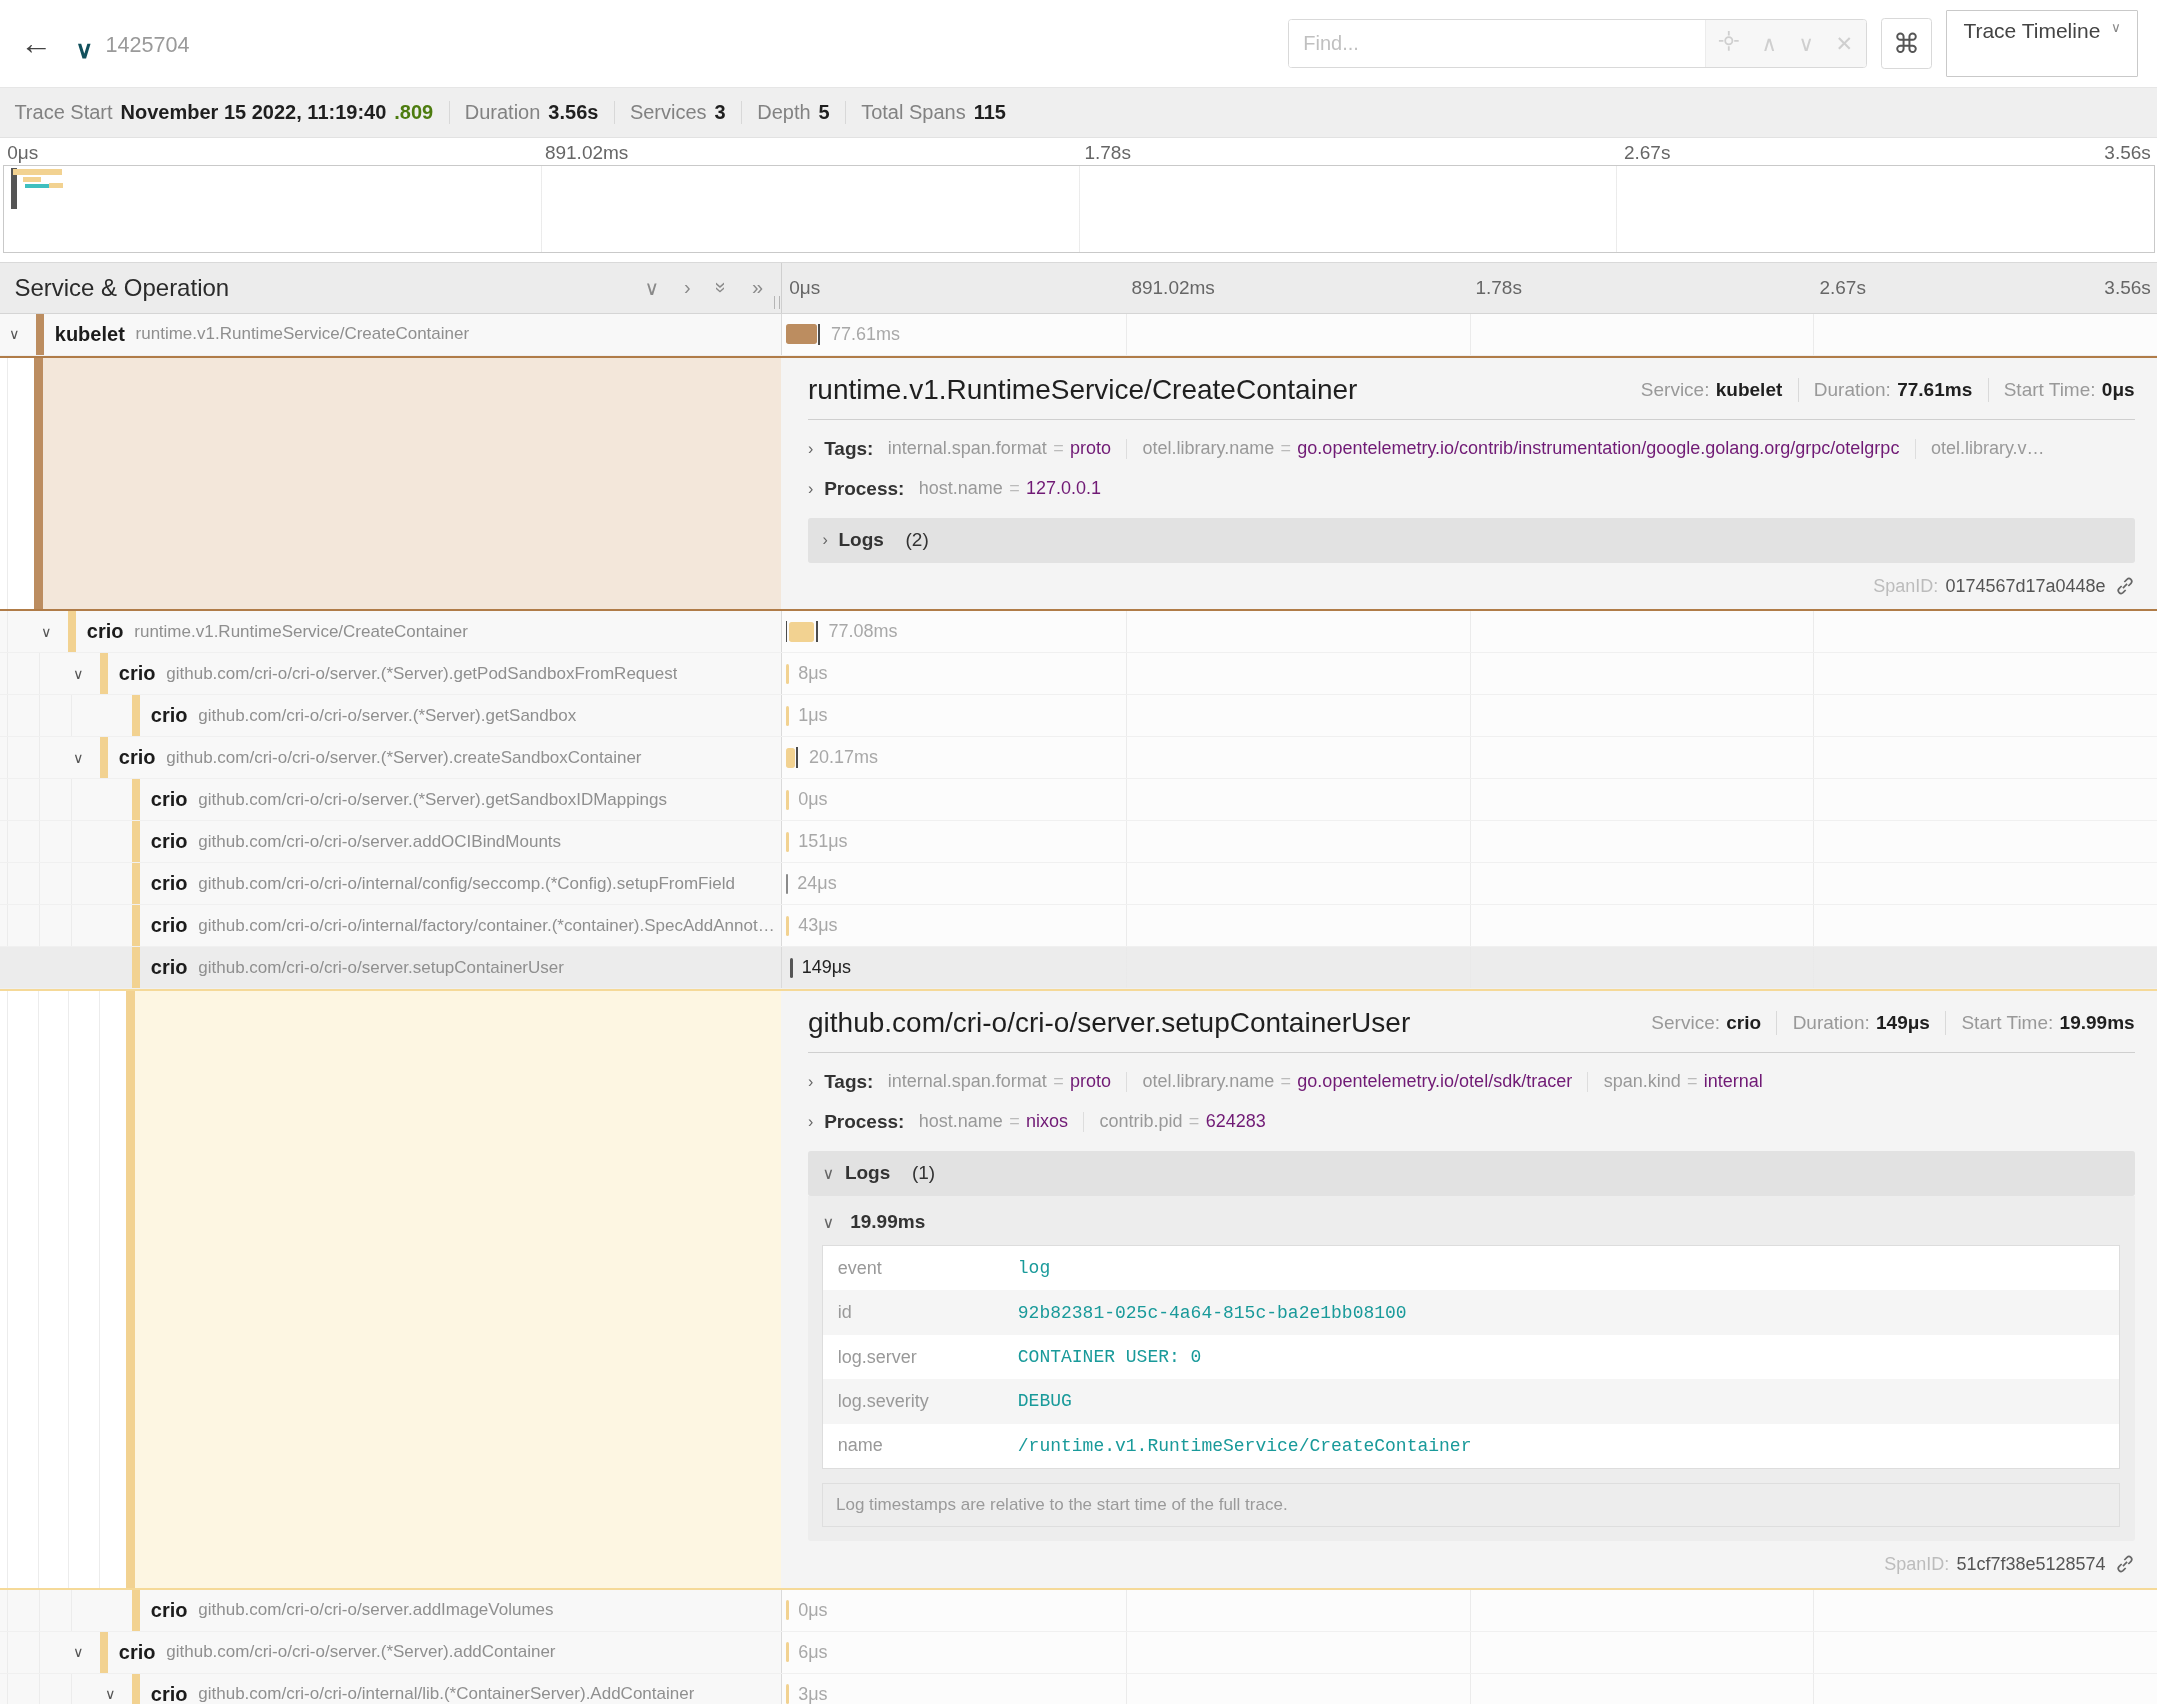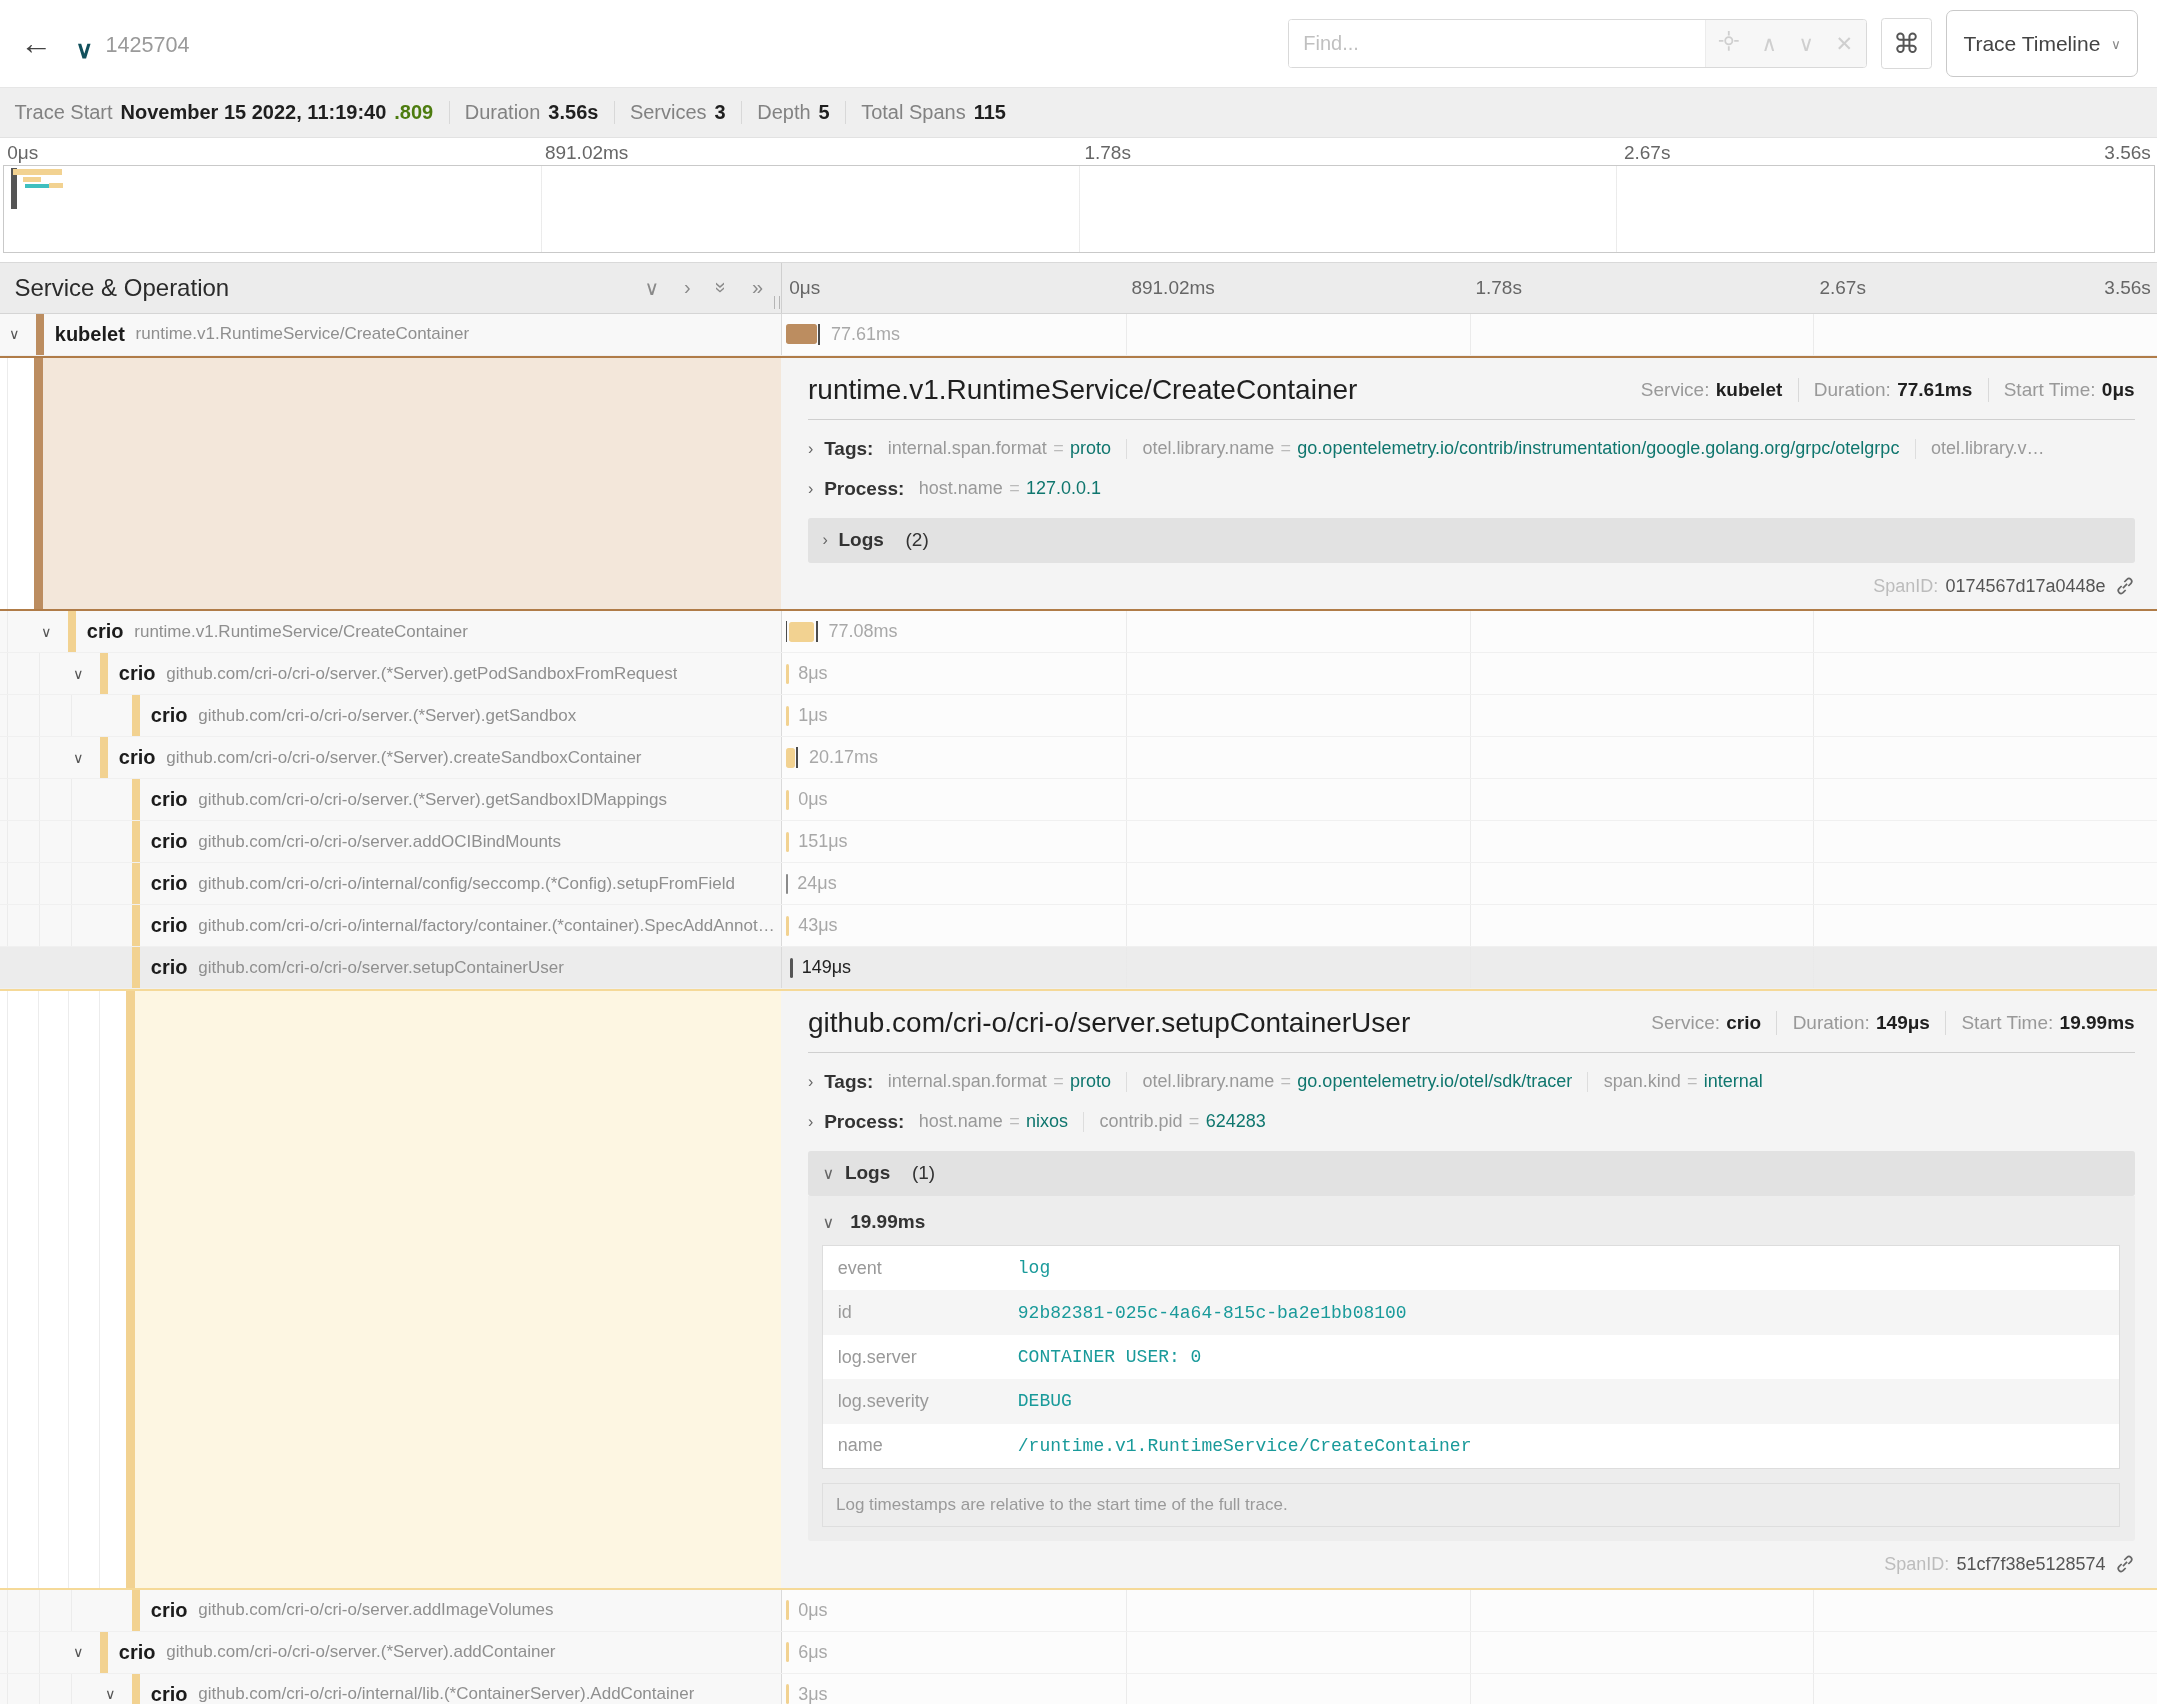--- a/index.html
+++ b/index.html
@@ -18,21 +18,21 @@
   .hdr-right{margin-left:auto;display:flex;align-items:center;gap:14.4px}
   .findwrap{display:flex;align-items:stretch;height:47px;border:0.9px solid #d9d9d9;
             border-radius:3.6px;overflow:hidden;background:#fff}
   .findinput{border:0;outline:0;padding:0 14.4px;width:387px;font-size:20px;color:#333;
              font-family:"Liberation Sans",sans-serif}
   .findinput::placeholder{color:#c0c0c0}
   .findbtns{display:flex;align-items:center;background:#f7f7f7;border-left:0.9px solid #ececec;
             padding:0 12.6px;gap:21.6px;color:#cfcfcf;font-size:21px}
   .kbdbtn{width:49px;height:49px;border:0.9px solid #d9d9d9;border-radius:3.6px;display:flex;
           align-items:center;justify-content:center;font-size:27px;color:#555;background:#fff;cursor:pointer}
-  .viewbtn{height:49px;border:0.9px solid #c9c9c9;border-radius:7px;display:flex;align-items:center;
+  .viewbtn{height:49px;border:0.9px solid #c9c9c9;border-radius:1px;display:flex;align-items:flex-start;
            padding:8px 16px;font-size:21px;color:#444;background:#fff;gap:10.8px;cursor:pointer}
   .viewchev{font-size:13.5px;color:#888}
 
   
   .infobar{height:49px;background:#efefef;border-bottom:0.9px solid #e2e2e2;display:flex;
            align-items:center;padding:0 14.4px;font-size:20px;color:#828282;white-space:nowrap}
   .iv{color:#1f1f1f;font-weight:700;margin-left:8px}
   .ivs{color:#4d7c0f;font-weight:700}
   .isep{width:0.9px;height:23.4px;background:#d8d8d8;margin:0 15.3px}
 
@@ -103,21 +103,21 @@
   .msep{width:0.9px;height:23.4px;background:#d9d9d9;margin:0 15.3px}
   .drule{border:0;border-top:0.9px solid #cfcfcf;margin:12.6px 0 18px}
   .trow{display:flex;align-items:center;font-size:18px;margin:0 0 18px;color:#555;cursor:pointer}
   .tw{color:#666;font-size:16px;margin-right:10.8px}
   .tlab{font-weight:700;color:#333;margin-right:14.4px;font-size:19px}
   .count{margin-left:7.2px;font-weight:400}
   .kvs{display:inline-flex;align-items:center;min-width:0;overflow:hidden}
   .kv{white-space:nowrap}
   .kk{color:#999}
   .keq{color:#bbb;margin:0 6.3px}
-  .kval{color:#0f766e}
+  .kval{color:#701a75}
   .ksep{width:0.9px;height:20px;background:#ddd;margin:0 15.3px;flex:none}
   .logsbar{background:#e2e2e2;border-radius:2.7px;padding:11.7px 14.4px;font-size:19px;color:#333;
            display:flex;align-items:center;cursor:pointer;margin-top:3.6px}
   .logscontent{background:#ededed;padding:3.6px 14.4px 14.4px;border-radius:0 0 2.7px 2.7px}
   .lt{font-size:19px;color:#333;margin:10.8px 0 12.6px;font-weight:700;cursor:pointer}
   .lt .tw{font-weight:400}
   .ltable{background:#fff;border:0.9px solid #ddd}
   .lrow{display:flex;padding:11.7px 14.4px;font-size:18px;align-items:center}
   .lrow.alt{background:#f5f5f5}
   .lkey{width:180px;flex:none;color:#999}

